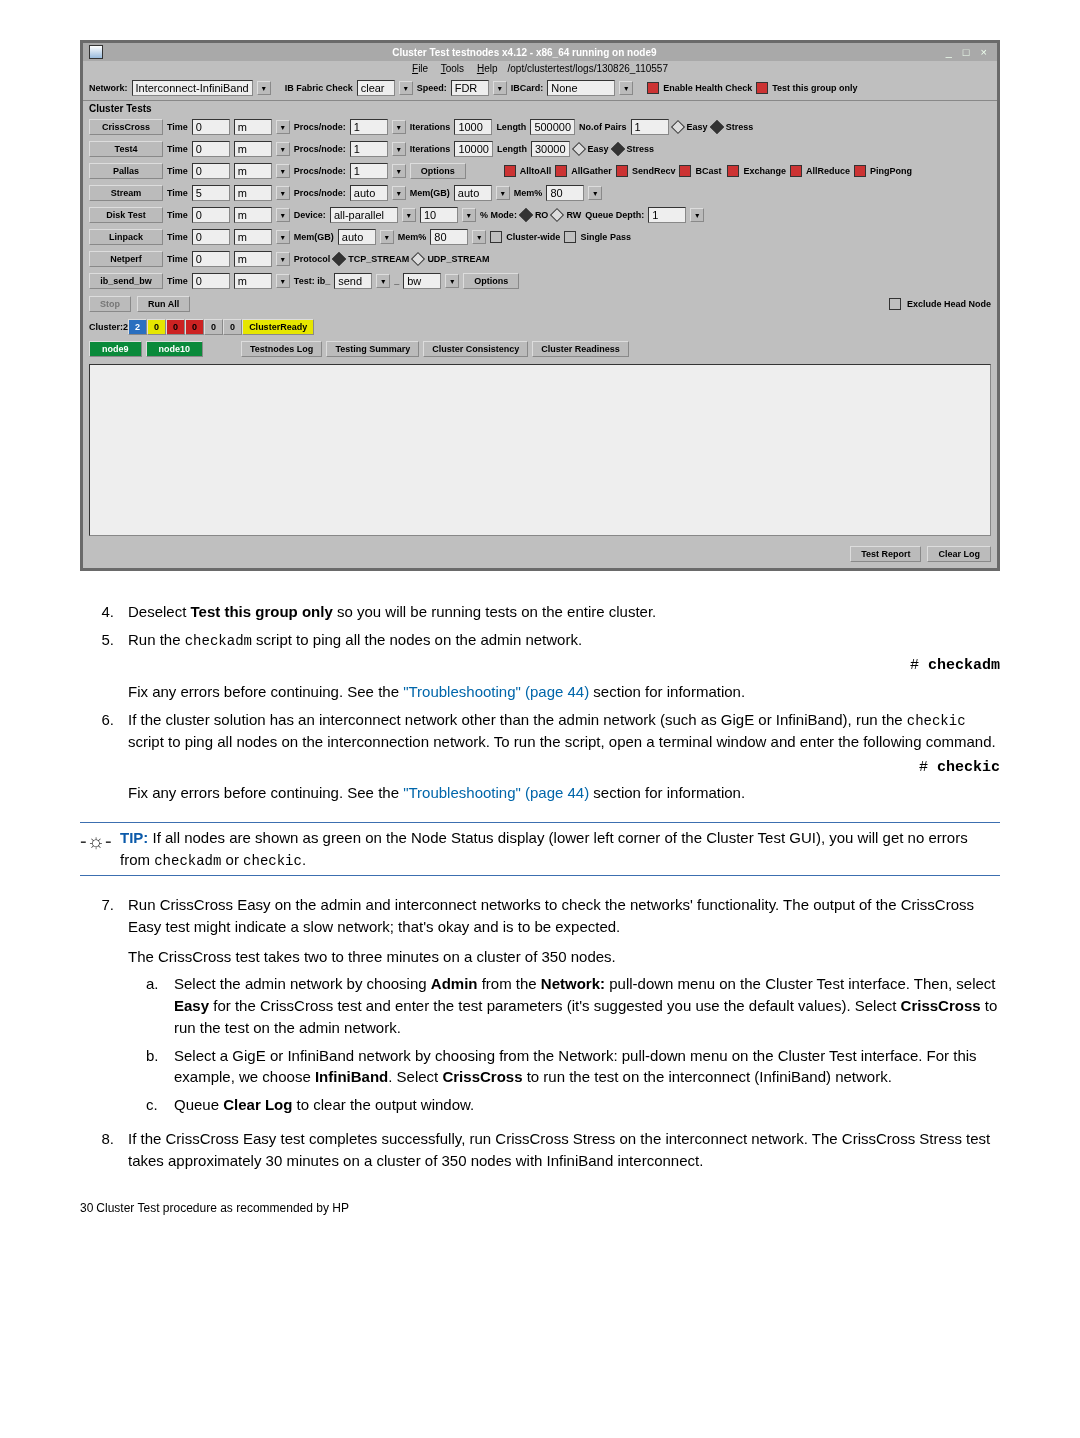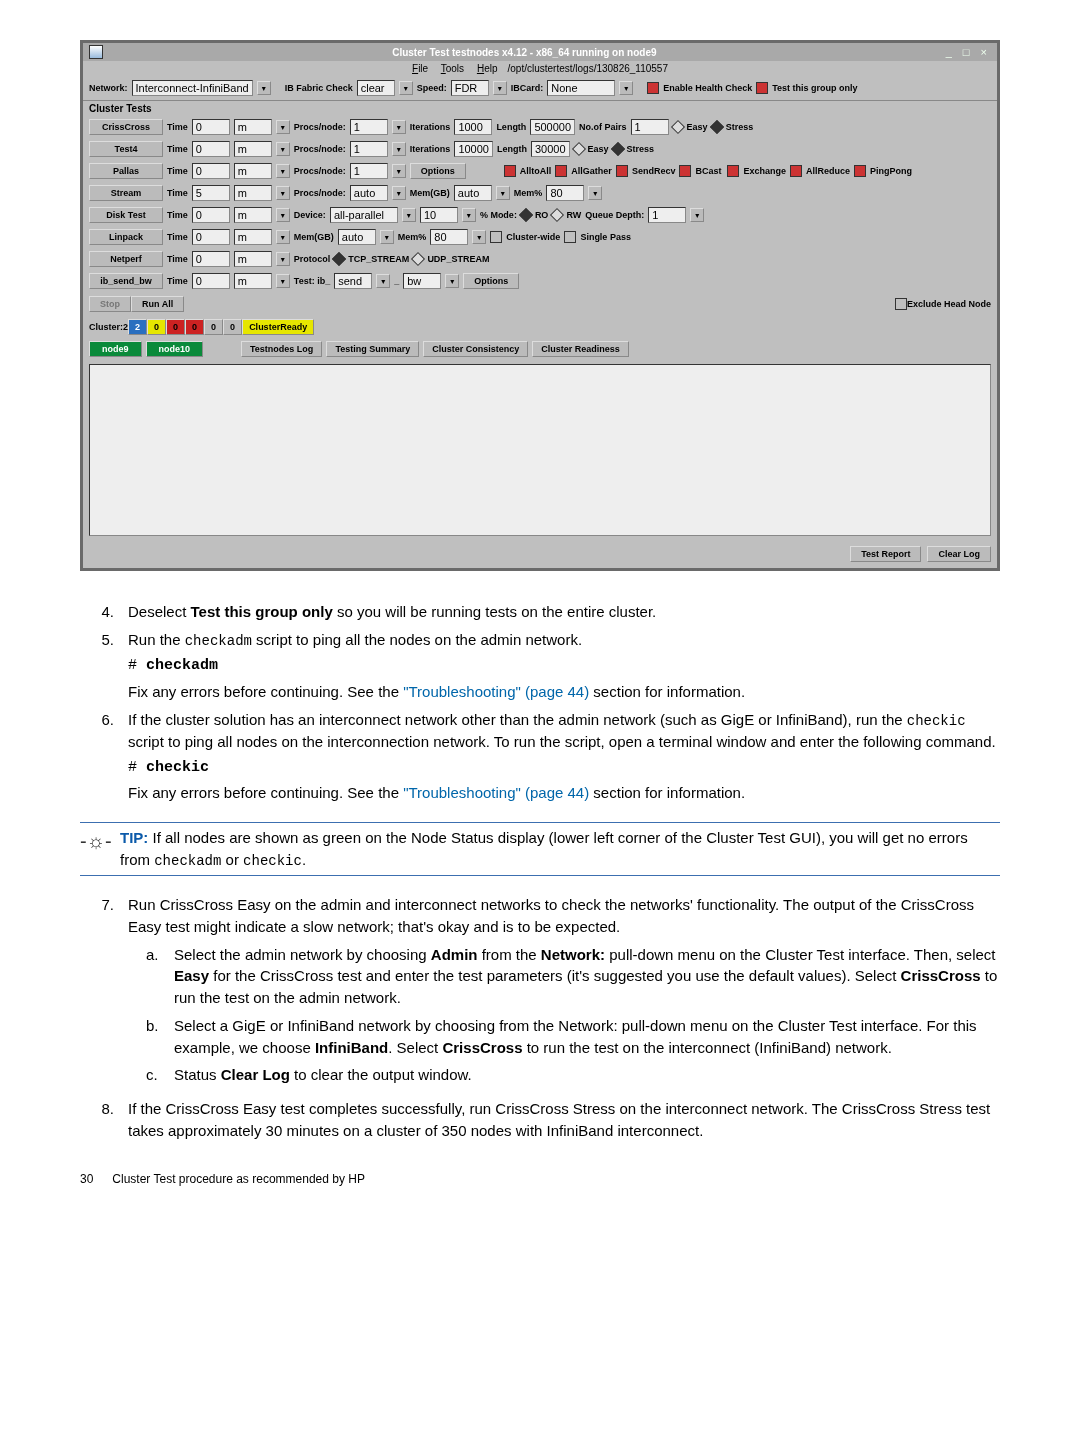--- a/index.html
+++ b/index.html
@@ -127,20 +127,21 @@
     text-align: center;
     font-weight: bold;
     font-size: 9px;
   }
   .lbl { font-weight: bold; font-size: 9px; }
   .run-row {
     background: #bfbfbf;
     padding: 4px 6px;
     display: flex;
     align-items: center;
+    gap: 6px;
     font-size: 9px;
   }
   .btnraised {
     background: #bbb;
     border: 1px outset #ddd;
     padding: 2px 10px;
     font-weight: bold;
     font-size: 9px;
   }
   .btnraised.disabled { color: #777; }
@@ -194,33 +195,33 @@
     gap: 6px;
     padding: 6px;
   }
   
   .content { font-size: 15px; line-height: 1.45; }
   .step { display: flex; margin-bottom: 6px; }
   .step-num { width: 34px; text-align: right; margin-right: 14px; }
   .step-body { flex: 1; }
   .bold { font-weight: bold; }
   .mono { font-family: "Courier New", monospace; font-size: 14px; }
-  .prompt { font-family: "Courier New", monospace; margin: 4px 0; }
+  .prompt { font-family: "Courier New", monospace; margin: 4px 0; text-align: right; }
   .lnk { color: #0066aa; }
   hr.tipline { border: none; border-top: 1px solid #3c6fb0; margin: 18px 0 4px 0; }
   hr.tipline2 { border: none; border-top: 1px solid #3c6fb0; margin: 4px 0 18px 0; }
   .tip-row { display: flex; }
   .tip-icon { width: 40px; font-size: 20px; color: #333; text-align: left; }
   .tip-body { flex: 1; }
   .tip-label { color: #0b5aaa; font-weight: bold; }
   .sub-step { display: flex; margin-bottom: 6px; margin-top: 6px; }
   .sub-step-letter { width: 28px; margin-left: 18px; }
   .sub-step-body { flex: 1; }
   .page-footer { font-size: 12px; margin-top: 30px; }
-  .page-footer .pnum { margin-right: 19px; }
+  .page-footer .pnum { margin-right: 3px; }
 </style>
 </head>
 <body>
 
 <div class="page">
 
   <div class="screenshot">
 
     <div class="ss-titlebar">
       <div class="ss-titlebar-left"></div>
@@ -489,39 +490,40 @@
       <div class="tip-body">
         <span class="tip-label">TIP:</span><span>    If all nodes are shown as green on the Node Status display (lower left corner of the Cluster Test GUI), you will get no errors from </span><span class="mono">checkadm</span><span> or </span><span class="mono">checkic</span><span>.</span>
       </div>
     </div>
     <hr class="tipline2">
 
     <div class="step">
       <div class="step-num">7.</div>
       <div class="step-body">
         <div>Run CrissCross Easy on the admin and interconnect networks to check the networks' functionality. The output of the CrissCross Easy test might indicate a slow network; that's okay and is to be expected.</div>
+        <div style="margin-top:8px">The CrissCross test takes two to three minutes on a cluster of 350 nodes.</div>
 
         <div class="sub-step">
           <div class="sub-step-letter">a.</div>
           <div class="sub-step-body">
             <span>Select the admin network by choosing </span><span class="bold">Admin</span><span> from the </span><span class="bold">Network:</span><span> pull-down menu on the Cluster Test interface. Then, select </span><span class="bold">Easy</span><span> for the CrissCross test and enter the test parameters (it's suggested you use the default values). Select </span><span class="bold">CrissCross</span><span> to run the test on the admin network.</span>
           </div>
         </div>
 
         <div class="sub-step">
           <div class="sub-step-letter">b.</div>
           <div class="sub-step-body">
             <span>Select a GigE or InfiniBand network by choosing from the Network: pull-down menu on the Cluster Test interface. For this example, we choose </span><span class="bold">InfiniBand</span><span>. Select </span><span class="bold">CrissCross</span><span> to run the test on the interconnect (InfiniBand) network.</span>
           </div>
         </div>
 
         <div class="sub-step">
           <div class="sub-step-letter">c.</div>
           <div class="sub-step-body">
-            <span>Status </span><span class="bold">Clear Log</span><span> to clear the output window.</span>
+            <span>Queue </span><span class="bold">Clear Log</span><span> to clear the output window.</span>
           </div>
         </div>
       </div>
     </div>
 
     <div class="step">
       <div class="step-num">8.</div>
       <div class="step-body">If the CrissCross Easy test completes successfully, run CrissCross Stress on the interconnect network. The CrissCross Stress test takes approximately 30 minutes on a cluster of 350 nodes with InfiniBand interconnect.</div>
     </div>
 

